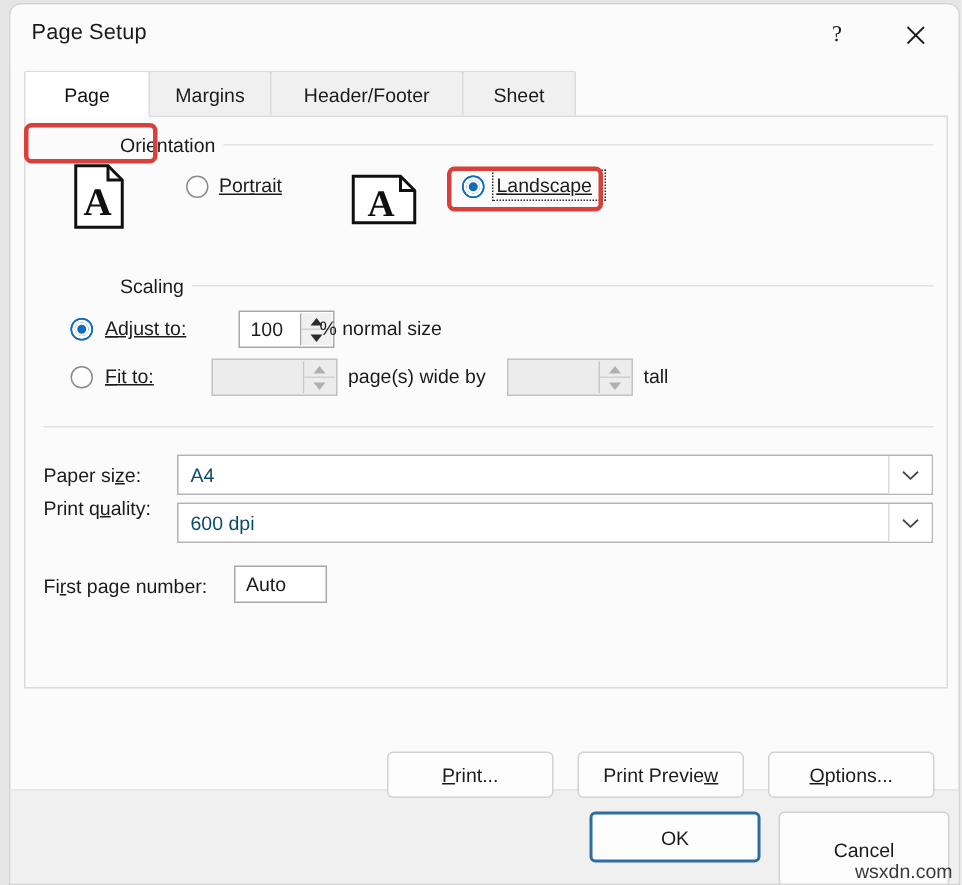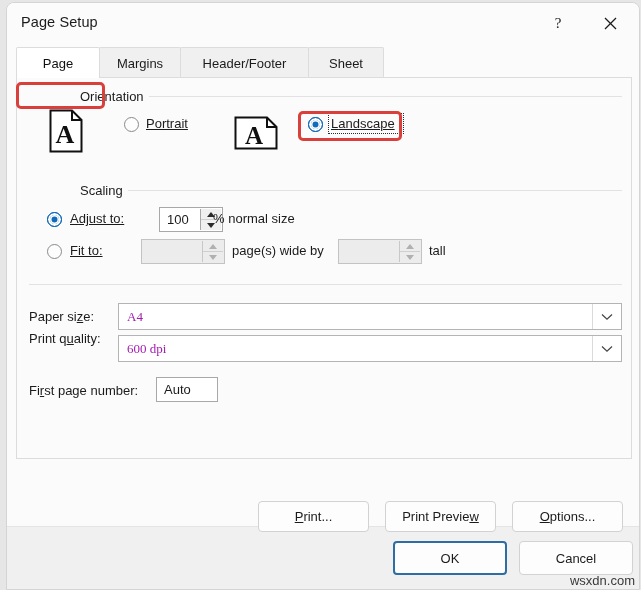--- a/index.html
+++ b/index.html
@@ -238,22 +238,21 @@
     position: absolute;
     box-sizing: border-box;
     background: #ffffff;
     border: 1px solid #b4b4b4;
     display: flex;
     align-items: center;
   }
   .combo .value {
     padding-left: 8px;
     font-size: 13px;
-    color: #a21caf;
-    font-family: Liberation Serif, serif;
+    color: #0c4a6e;
   }
   .combo .drop {
     position: absolute;
     right: 0; top: 0; bottom: 0;
     width: 28px;
     border-left: 1px solid #dadada;
     display: flex;
     align-items: center;
     justify-content: center;
     background: #ffffff;
@@ -467,21 +466,21 @@
     <div class="btn" style="left:495px; top:423px; width:111px; height:31px;">
         <span></span>
         <span class="acc">O</span>
         <span>ptions...</span>
       </div>
 
   </div>
 
   <div id="footer">
     <div class="btn default" style="left:386px; top:14px; width:114px; height:34px;">OK</div>
-    <div class="btn" style="left:512px; top:14px; width:114px; height:34px;">Cancel</div>
+    <div class="btn" style="left:512px; top:14px; width:114px; height:50px;">Cancel</div>
   </div>
 
   <div class="redbox" style="left:9px;  top:79px;  width:89px;  height:27px;"></div>
   <div class="redbox" style="left:291px; top:108px; width:104px; height:30px;"></div>
 
 </div>
 
 <div id="watermark">wsxdn.com</div>
 
 </body></html>

